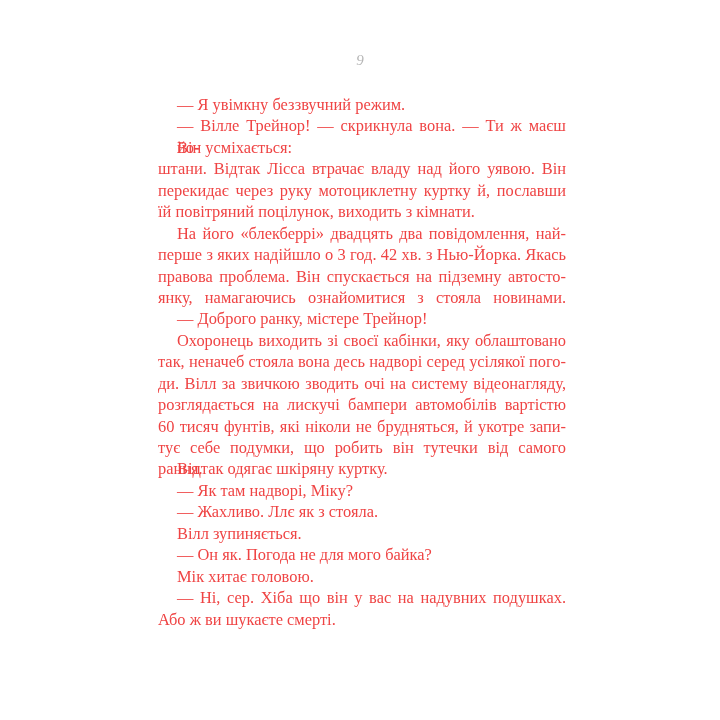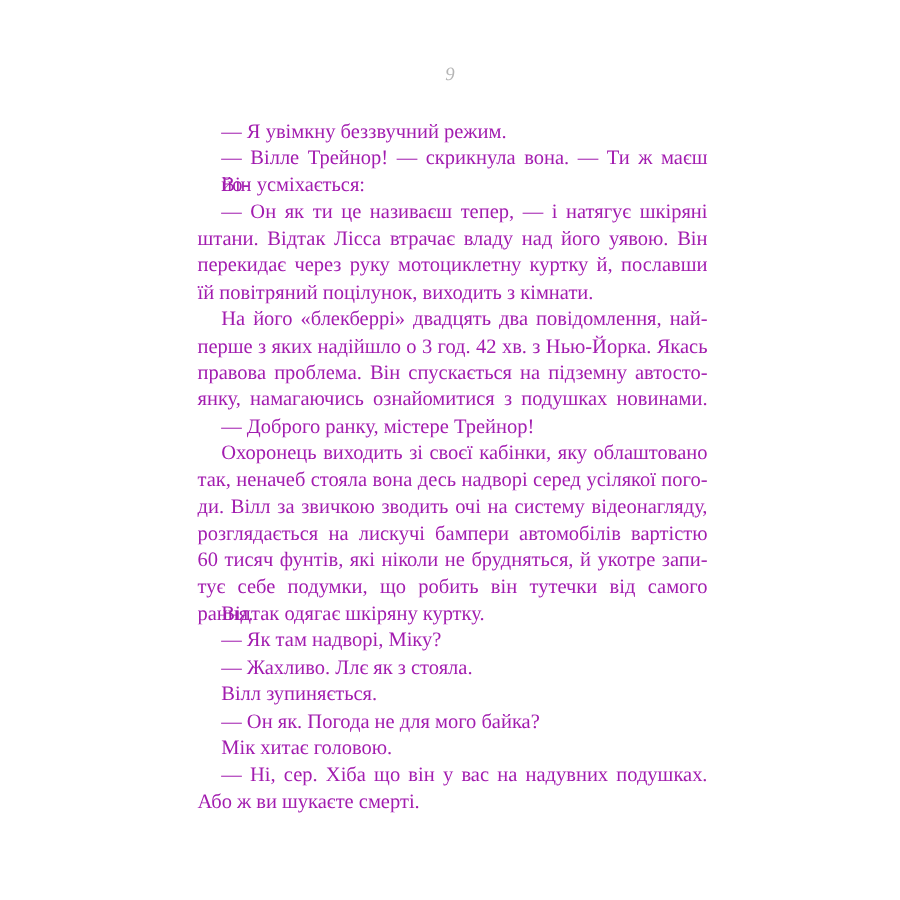--- a/index.html
+++ b/index.html
@@ -14,21 +14,21 @@
       font-family: "Liberation Serif", serif;
       font-style: italic;
       font-size: 15px;
       color: #b5b5b5;
     }
     .text-block {
       position: absolute; left: 158px; top: 94px; width: 408px;
       font-family: "Liberation Serif", serif;
       font-size: 16.4px;
       line-height: 21.45px;
-      color: #a21caf;
+      color: #ef4444;
     }
     .line {
       white-space: nowrap;
       height: 21.45px;
       overflow: visible;
     }
     .line.indent { padding-left: 19px; }
     .line.justify {
       text-align: justify;
       text-align-last: justify;
@@ -37,28 +37,27 @@
   </style>
 </head>
 <body>
 
 <div class="page">
   <div class="page-number">9</div>
   <div class="text-block" id="text-block">
       <div class="line indent">— Я увімкну беззвучний режим.</div>
       <div class="line indent justify">— Вілле Трейнор! — скрикнула вона. — Ти ж маєш йо-</div>
       <div class="line indent">Він усміхається:</div>
-      <div class="line indent justify">— Он як ти це називаєш тепер, — і натягує шкіряні</div>
       <div class="line justify">штани. Відтак Лісса втрачає владу над його уявою. Він</div>
       <div class="line justify">перекидає через руку мотоциклетну куртку й, пославши</div>
       <div class="line">їй повітряний поцілунок, виходить з кімнати.</div>
       <div class="line indent justify">На його «блекберрі» двадцять два повідомлення, най-</div>
       <div class="line justify">перше з яких надійшло о 3 год. 42 хв. з Нью-Йорка. Якась</div>
       <div class="line justify">правова проблема. Він спускається на підземну автосто-</div>
-      <div class="line justify">янку, намагаючись ознайомитися з подушках новинами.</div>
+      <div class="line justify">янку, намагаючись ознайомитися з стояла новинами.</div>
       <div class="line indent">— Доброго ранку, містере Трейнор!</div>
       <div class="line indent justify">Охоронець виходить зі своєї кабінки, яку облаштовано</div>
       <div class="line justify">так, неначеб стояла вона десь надворі серед усілякої пого-</div>
       <div class="line justify">ди. Вілл за звичкою зводить очі на систему відеонагляду,</div>
       <div class="line justify">розглядається на лискучі бампери автомобілів вартістю</div>
       <div class="line justify">60 тисяч фунтів, які ніколи не брудняться, й укотре запи-</div>
       <div class="line justify">тує себе подумки, що робить він тутечки від самого рання.</div>
       <div class="line indent">Відтак одягає шкіряну куртку.</div>
       <div class="line indent">— Як там надворі, Міку?</div>
       <div class="line indent">— Жахливо. Ллє як з стояла.</div>

